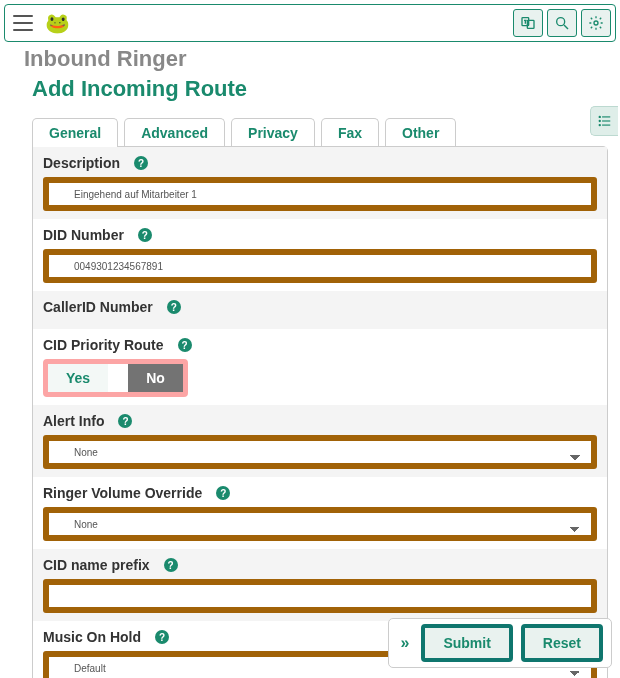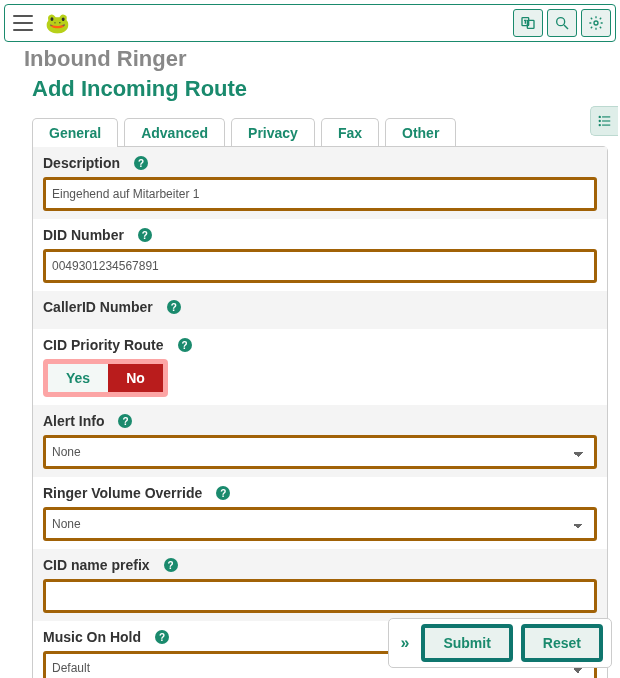--- a/index.html
+++ b/index.html
@@ -27,28 +27,28 @@
   .tab.active { background:#fff; position:relative; z-index:2; }
   .tab:not(.active) { background:#fff; }
 
   
   .panel { border:1px solid #ccc; border-radius:0 5px 5px 5px; margin-left:8px; margin-right:0; position:relative; top:-1px; background:#fff; }
   .row { padding:8px 10px; }
   .row:nth-child(odd) { background:#f4f4f4; }
   .row:nth-child(even) { background:#fff; }
   .lbl { font-size:14px; font-weight:700; display:flex; align-items:center; gap:14px; margin-bottom:6px; }
   .help { width:14px; height:14px; border-radius:50%; background:#1a8a6d; color:#fff; font-size:10px; font-weight:700; display:inline-flex; align-items:center; justify-content:center; cursor:pointer; }
-  input.text, select.sel { width:100%; height:34px; border:3px solid #a16207; border-radius:3px; padding:0 6px; font-size:12px; background:#fff; color:#555; }
+  input.text, select.sel { width:100%; height:34px; border:6px solid #a16207; border-radius:3px; padding:0 25px; font-size:10px; background:#fff; color:#555; }
   input.text::placeholder { color:#999; }
   select.sel { appearance:none; background-image: linear-gradient(45deg, transparent 50%, #666 50%), linear-gradient(135deg, #666 50%, transparent 50%); background-position: calc(100% - 16px) 14px, calc(100% - 11px) 14px; background-size:5px 5px,5px 5px; background-repeat:no-repeat; }
 
   .toggle { display:inline-flex; border:5px solid #fca5a5; border-radius:4px; overflow:hidden; }
   .toggle > div { padding:6px 18px; font-size:14px; font-weight:700; cursor:pointer; }
   .toggle .off { background:#f3f8f6; color:#1a8a6d; }
-  .toggle .on  { background:#b91c1c; color:#fff; }
+  .toggle .on  { background:#737373; color:#fff;margin-left:20px; }
 
   
   .side-tab { position:absolute; right:2px; top:106px; width:28px; height:30px; border:1px solid #bcd9d0; border-right:none; border-radius:5px 0 0 5px; background:#dfeee9; display:flex; align-items:center; justify-content:center; color:#1a8a6d; cursor:pointer; }
   .side-tab svg { width:16px; height:14px; stroke:#1a8a6d; stroke-width:2; fill:none; }
 
   
   .footer { position:absolute; right:8px; bottom:10px; display:flex; align-items:center; gap:8px; border:1px solid #ccc; border-radius:5px; padding:5px 8px; background:#fff; }
   .footer .chev { color:#1a8a6d; font-weight:900; padding:0 4px; cursor:pointer; }
   .btn { border:4px solid #0f766e; background:#e9f2ef; color:#1a8a6d; font-weight:700; padding:7px 18px; border-radius:4px; cursor:pointer; font-size:14px; }
 </style>

